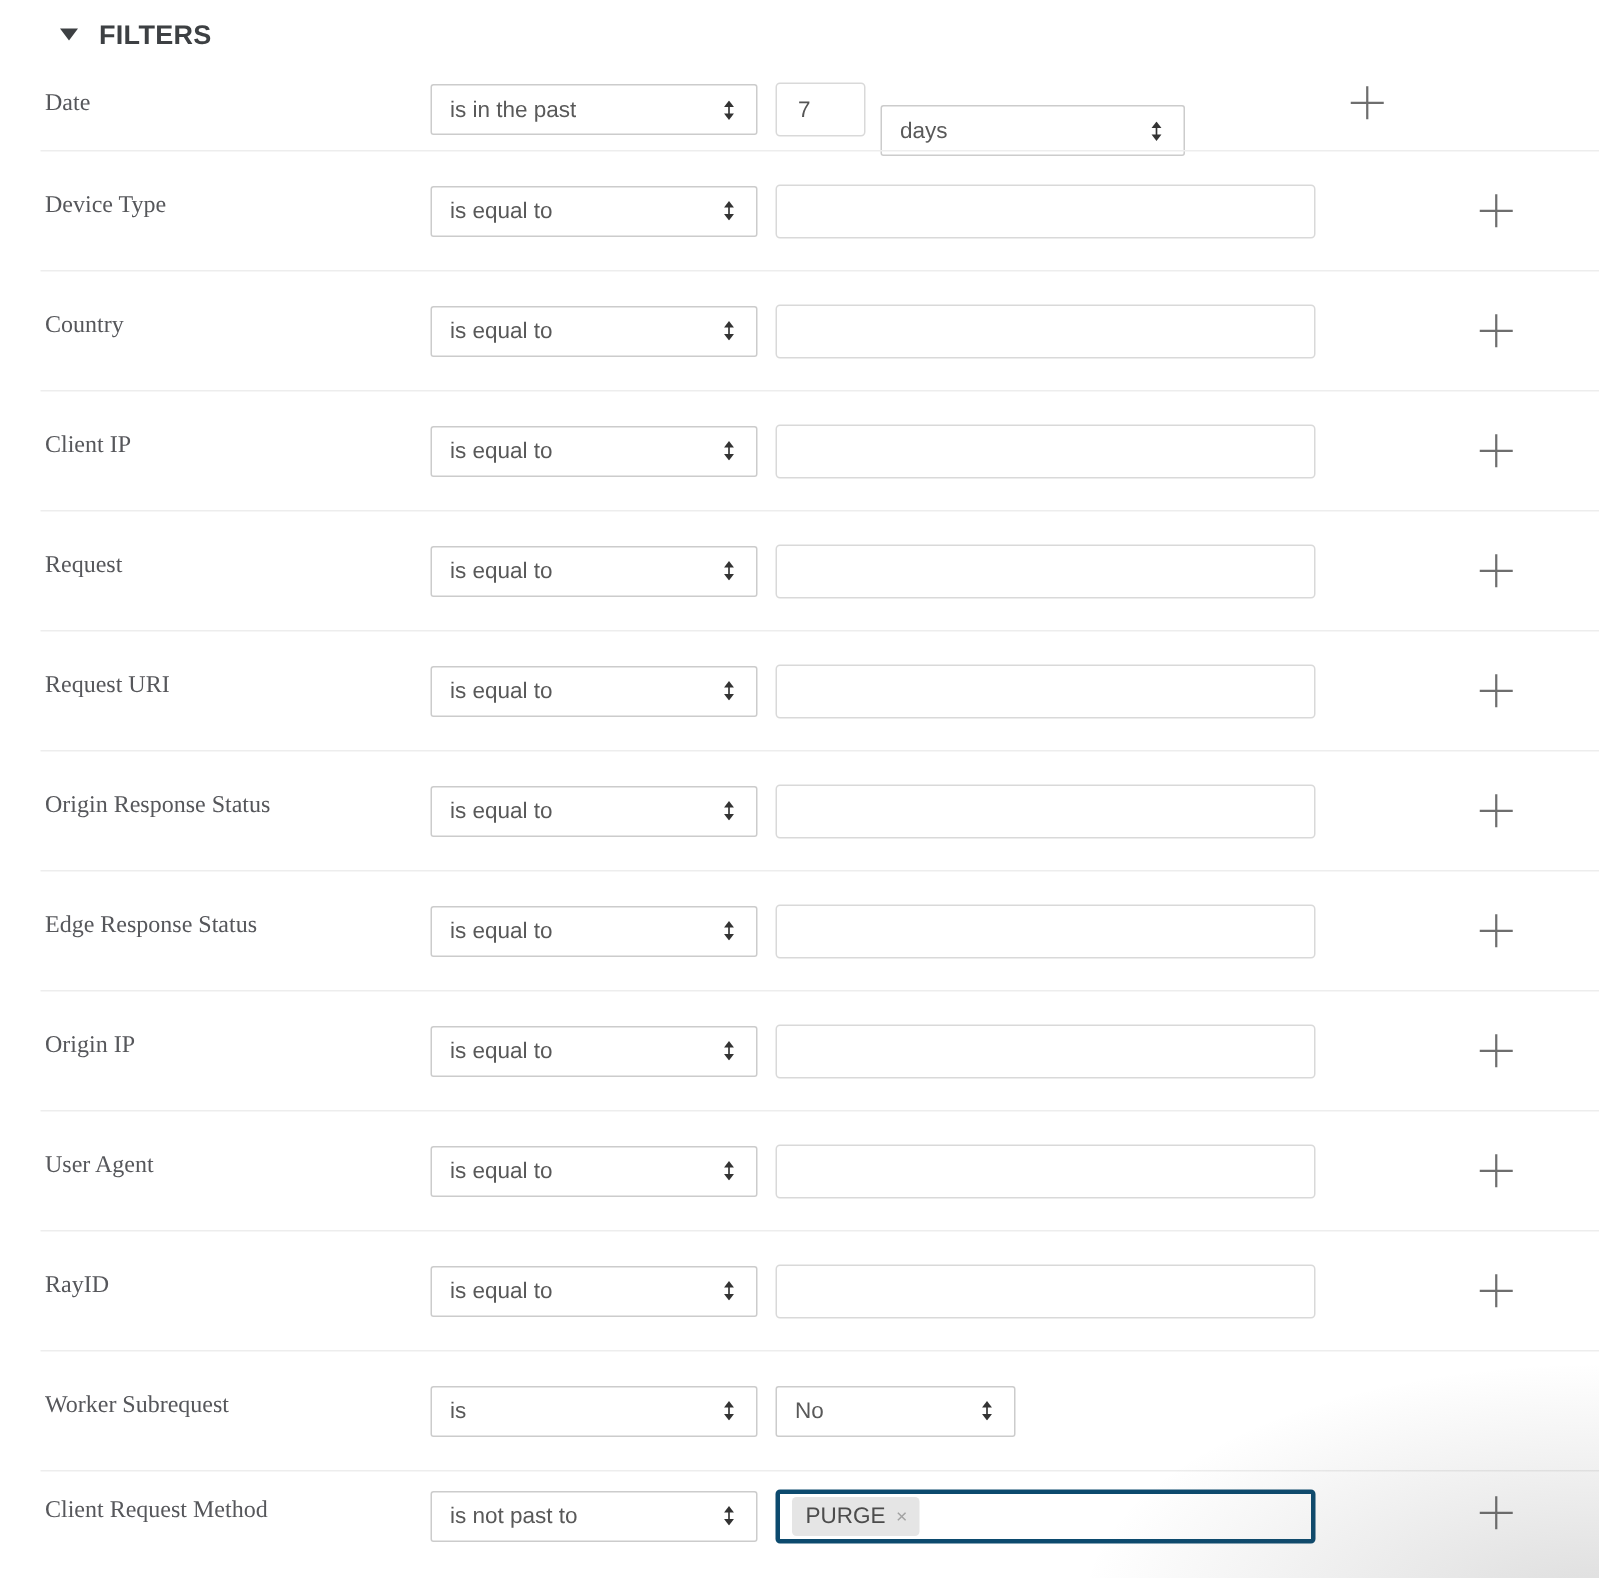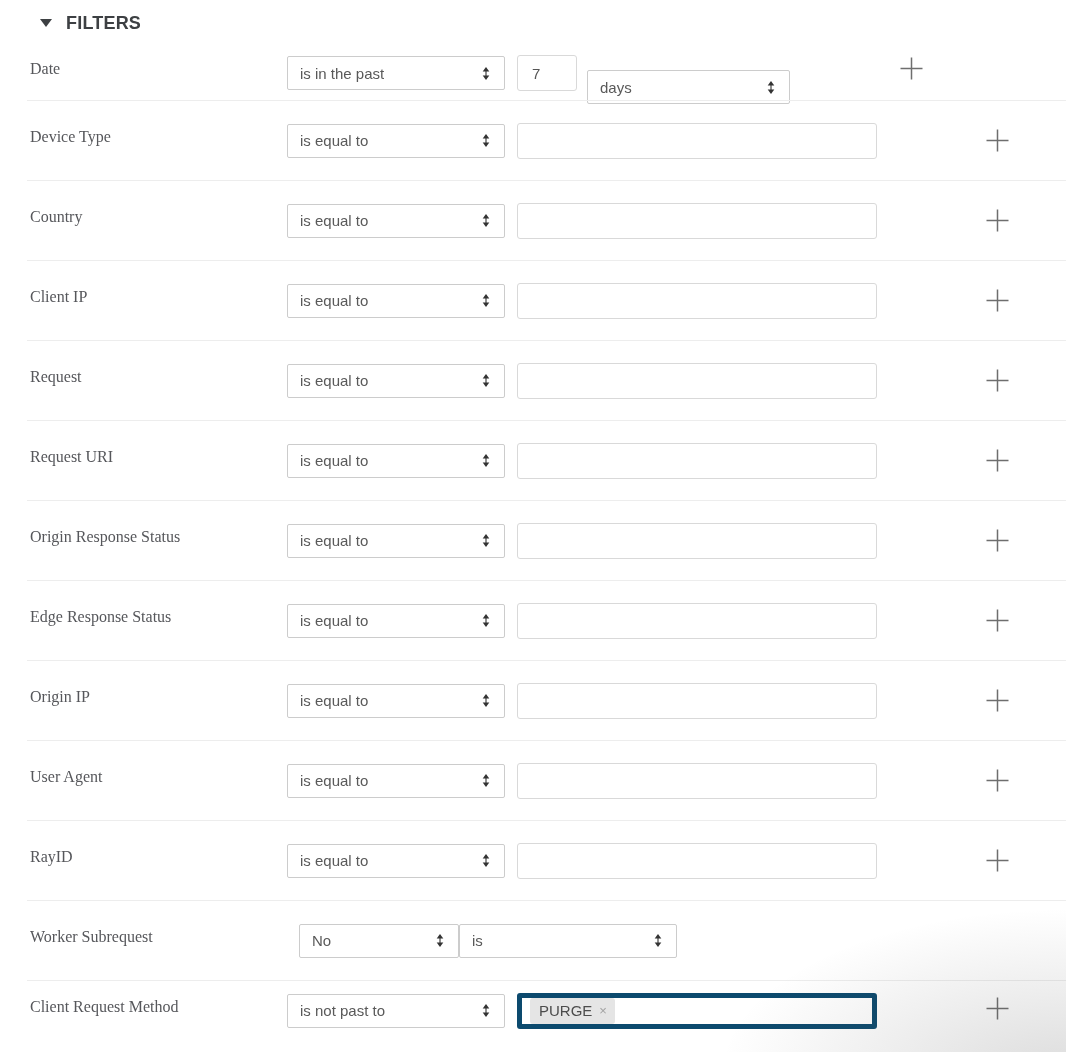--- a/index.html
+++ b/index.html
@@ -56,21 +56,21 @@
   .tinput {
     height:36px; border:1px solid #d9d9d9; border-radius:3px;
     font-family:inherit; font-size:15px; color:#555;
     padding:0 12px; outline:none; background:#fff; flex:none;
   }
   .value-input { width:360px; margin-left:12px; }
   .num-input   { width:60px;  margin-left:12px; padding:0 0 0 14px; }
 
   .tag-input {
     width:360px; margin-left:12px; height:36px;
-    border:5px solid #0c4a6e; border-radius:3px; background:#fff;
+    border:3px solid #0c4a6e; border-radius:3px; background:#fff;
     display:flex; align-items:center; padding:0 4px; cursor:text; flex:none;
   }
   .tag-chip {
     display:inline-flex; align-items:center;
     background:#e5e5e5; border-radius:3px;
     padding:4px 8px 5px 9px; margin-left:4px;
     font-size:15px; color:#4c4c4c; white-space:nowrap;
   }
   .tag-remove {
     margin-left:7px; font-size:13px; color:#a2a2a2; cursor:pointer; line-height:1;
@@ -290,28 +290,28 @@
   <input class="tinput value-input" type="text" value="" style="">
   <button class="add-btn add-std">
     <svg width="23" height="23">
         <use href="#plus-glyph"></use>
       </svg>
   </button>
 </div>
 
 <div class="row">
   <div class="flabel">Worker Subrequest</div>
+  <div class="sel op-select">
+    <span class="sel-value">is</span>
+    <svg class="updown" width="8" height="13">
+        <use href="#updown-glyph"></use>
+      </svg>
+  </div>
   <div class="sel bool-select">
     <span class="sel-value">No</span>
-    <svg class="updown" width="8" height="13">
-        <use href="#updown-glyph"></use>
-      </svg>
-  </div>
-  <div class="sel op-select">
-    <span class="sel-value">is</span>
     <svg class="updown" width="8" height="13">
         <use href="#updown-glyph"></use>
       </svg>
   </div>
 </div>
 
 <div class="row row-short">
   <div class="flabel">Client Request Method</div>
   <div class="sel op-select">
     <span class="sel-value">is not past to</span>

